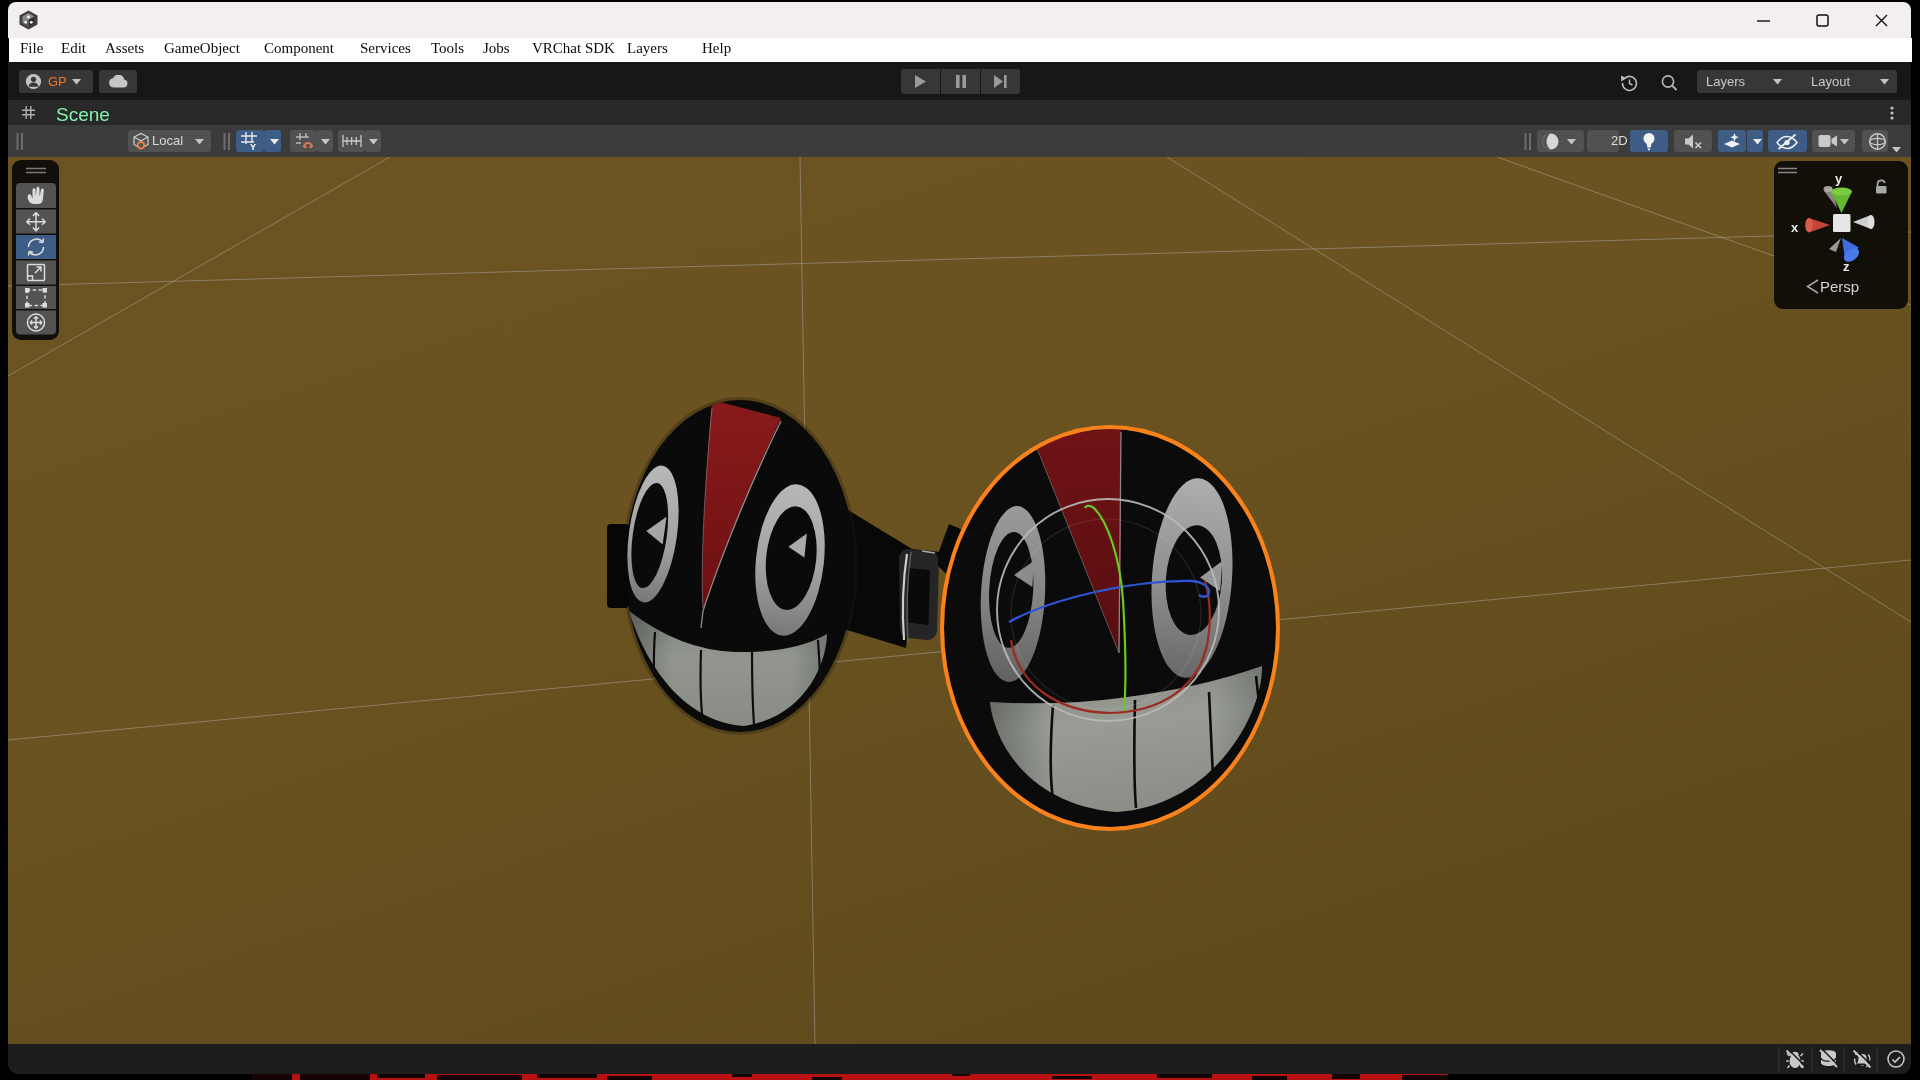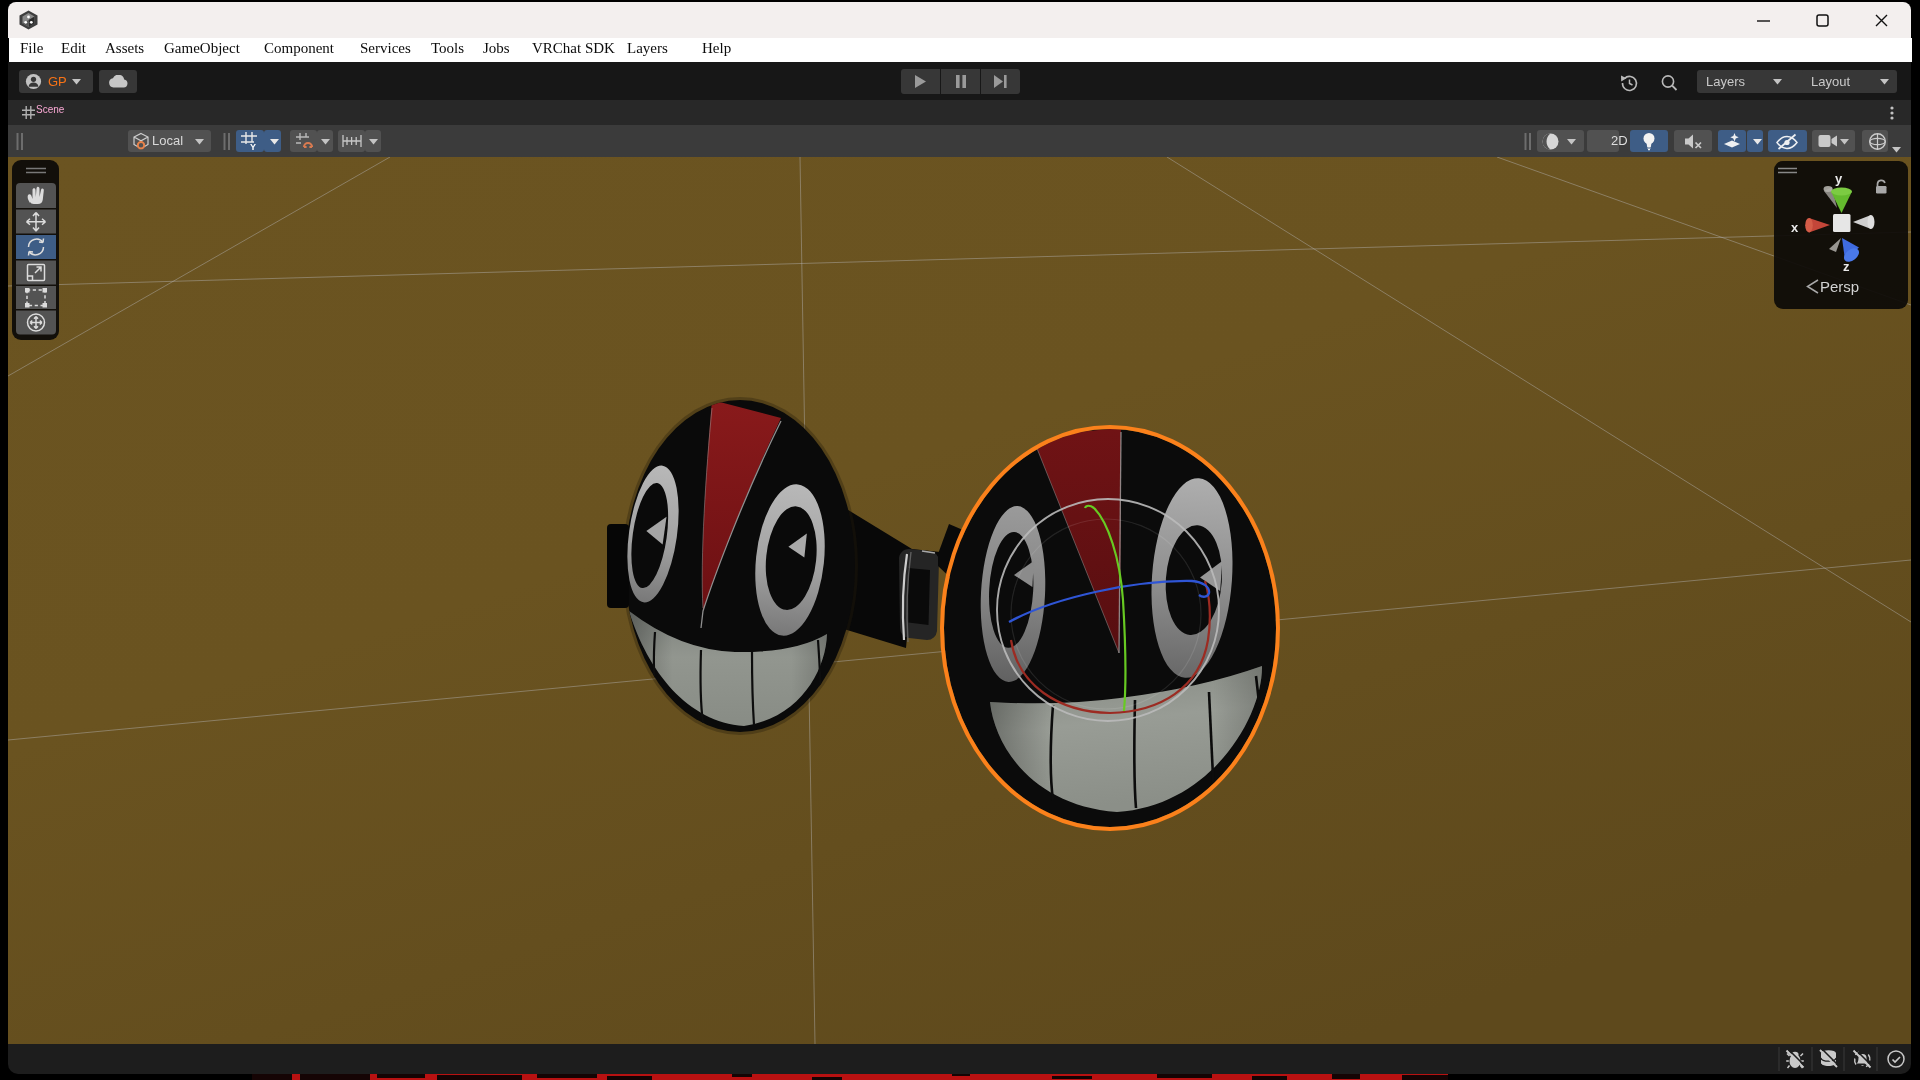--- a/index.html
+++ b/index.html
@@ -118,21 +118,21 @@
     <svg class="abs" style="left:78px; top:9px" width="10" height="6">
         <polygon points="0,0 9,0 4.5,5.5" fill="#c4c4c4"></polygon>
       </svg>
   </div>
 </div>
 
 <div class="abs" id="tabrow">
   <svg class="abs" style="left:14px; top:6px" width="13" height="13" viewBox="0 0 13 13">
     <path d="M4.2,0 L4.2,13 M8.8,0 L8.8,13 M0,4.2 L13,4.2 M0,8.8 L13,8.8" stroke="#b0b0b0" stroke-width="1.4"></path>
   </svg>
-  <div class="abs" style="left:28px; top:4px; font-size:10px; color:#f9a8d4;">Scene</div>
+  <div class="abs" style="left:48px; top:4px; font-size:19px; color:#86efac;">Scene</div>
   <svg class="abs" style="left:1882px; top:6px" width="4" height="14">
       <circle cx="2" cy="2" r="1.6" fill="#c2c2c2"></circle>
       <circle cx="2" cy="7" r="1.6" fill="#c2c2c2"></circle>
       <circle cx="2" cy="12" r="1.6" fill="#c2c2c2"></circle>
     </svg>
 </div>
 
 <div class="abs" id="scenebar">
   <svg class="abs" style="left:8px; top:8px" width="8" height="17">
       <line x1="1.5" y1="0" x2="1.5" y2="17" stroke="#6d6d6d" stroke-width="2"></line>

